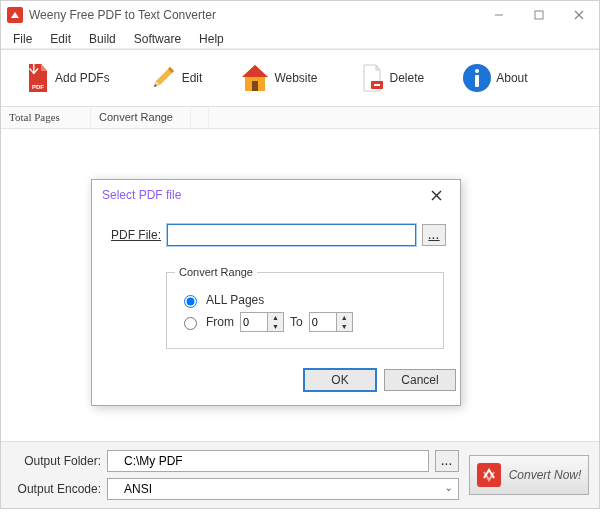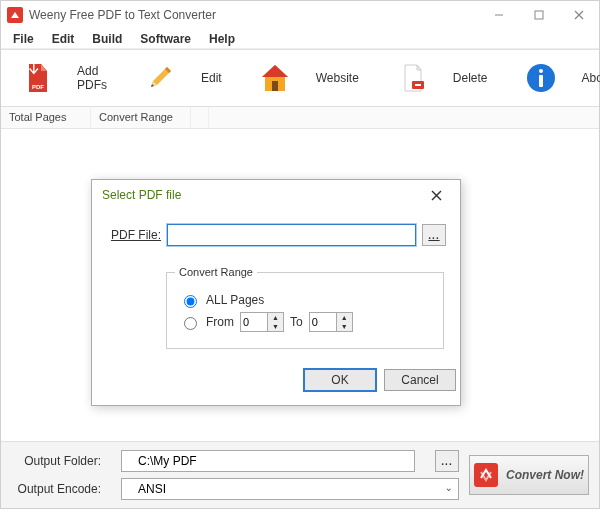--- a/index.html
+++ b/index.html
@@ -4,49 +4,49 @@
 <style>
   * { box-sizing: border-box; font-family: "Segoe UI", Tahoma, sans-serif; }
   body { margin: 0; background: #fff; font-size: 12px; color: #333; }
   .window { width: 600px; height: 509px; border: 1px solid #d0d0d0; display: flex; flex-direction: column; }
   .titlebar { height: 28px; display: flex; align-items: center; padding: 0 0 0 6px; background: #fff; }
   .titlebar .app-icon { width: 16px; height: 16px; background: #e03a2f; display: flex; align-items: center; justify-content: center; margin-right: 6px; border-radius: 2px; }
   .titlebar .app-icon svg { width: 10px; height: 10px; }
   .titlebar .title { flex: 1; color: #555; }
   .win-btns { display: flex; height: 100%; }
   .win-btn { width: 40px; display: flex; align-items: center; justify-content: center; color: #888; }
-  .menubar { height: 20px; display: flex; align-items: center; padding: 0 4px; gap: 2px; background: #fff; border-bottom: 1px solid #eee; font-weight: bold;}
+  .menubar { height: 20px; display: flex; align-items: center; padding: 0 4px; gap: 2px; background: #fff; border-bottom: 1px solid #eee;}
   .menu-item { padding: 2px 8px; color: #333; }
   .toolbar { height: 58px; display: flex; align-items: center; padding: 4px 10px; gap: 20px; background: linear-gradient(#fff,#fff); border-top: 1px solid #e0e0e0; border-bottom: 1px solid #e0e0e0;}
-  .tool-btn { display: flex; align-items: center; gap: 24px; padding: 4px 8px; }
+  .tool-btn { display: flex; align-items: center; gap: 2px; padding: 4px 8px; }
   .tool-btn .ticon { width: 34px; height: 34px; display: flex; align-items: center; justify-content: center; }
   .tool-btn span.lbl { color: #333; font-size: 12px; }
   .list-header { height: 22px; display: flex; border-bottom: 1px solid #e5e5e5; background: #fafafa;}
   .list-header .col { padding: 4px 8px; border-right: 1px solid #eee; font-size: 11px; color: #444; }
   .col-files { flex: 1; }
-  .col-pages { width: 90px; }
+  .col-pages { width: 90px; font-family: Liberation Serif, serif; }
   .col-range { width: 100px; }
   .col-last { width: 18px; }
   .list-body { flex: 1; background: #fff; position: relative; border-bottom: 1px solid #e0e0e0; }
   .bottom-panel { padding: 8px 10px; background: #f4f4f4; display: flex; align-items: center; gap: 10px; }
   .bottom-left { display: flex; flex-direction: column; gap: 6px; flex: 1; }
-  .row { display: flex; align-items: center; gap: 20px; }
+  .row { display: flex; align-items: center; gap: 6px; }
   .row label { width: 90px; text-align: right; color: #333; }
   .text-input, .select-input { height: 22px; border: 1px solid #a9a9a9; background: #fff; padding: 0 16px; font-size: 12px; }
   .text-input { flex: 1; }
   .browse-btn { width: 24px; height: 22px; border: 1px solid #a9a9a9; background: #efefef; display: flex; align-items: center; justify-content: center; font-weight: bold; letter-spacing: 1px; font-size: 10px; }
   .select-wrap { flex: 1; position: relative; display: flex; border-radius: 9px; }
   .select-input { flex: 1; appearance: none; -webkit-appearance: none; }
   .select-caret { position: absolute; right: 6px; top: 4px; pointer-events: none; color: #555; font-size: 10px;}
-  .convert-btn { width: 120px; height: 40px; background: linear-gradient(#f8f8f8,#e0e0e0); border: 1px solid #b0b0b0; display: flex; align-items: center; justify-content: center; gap: 8px; font-weight: bold; font-style: italic; color: #555; }
+  .convert-btn { width: 120px; height: 40px; background: linear-gradient(#f8f8f8,#e0e0e0); border: 1px solid #b0b0b0; display: flex; align-items: center; justify-content: center; gap: 8px; font-weight: normal; font-style: italic; color: #555; }
   .convert-btn .cicon { width: 24px; height: 24px; background: #e03a2f; border-radius: 3px; display:flex;align-items:center;justify-content:center;}
 
   
   .dialog { position: absolute; left: 90px; top: 50px; width: 370px; background: #fff; border: 1px solid #aaa; box-shadow: 2px 2px 10px rgba(0,0,0,0.2); }
-  .dialog-title { height: 30px; display: flex; align-items: center; padding: 0 10px; font-size: 12px; color: #4d7c0f; }
+  .dialog-title { height: 30px; display: flex; align-items: center; padding: 0 10px; font-size: 12px; color: #8b5cf6; }
   .dialog-title .t { flex:1; }
   .dialog-close { width: 28px; height: 24px; display:flex;align-items:center;justify-content:center;color:#333;}
   .dialog-body { padding: 14px 14px 10px 14px; }
   .drow { display: flex; align-items: center; gap: 6px; margin-bottom: 20px; text-decoration: underline;}
   .drow label { width: 55px; text-align: right; }
   .drow .text-input { flex: 1; border: 1px solid #2f7bd0; outline: 1px solid #a8cdf0;}
   .fieldset { border: 1px solid #ccc; padding: 10px 12px 12px 12px; margin-left: 60px; }
   .fieldset-legend { font-size: 11px; padding: 0 4px; margin-left: -4px; color: #333;}
   .radio-row { display: flex; align-items: center; gap: 6px; margin: 4px 0;}
   .radio-row input[type=radio] { width: 13px; height: 13px; }

